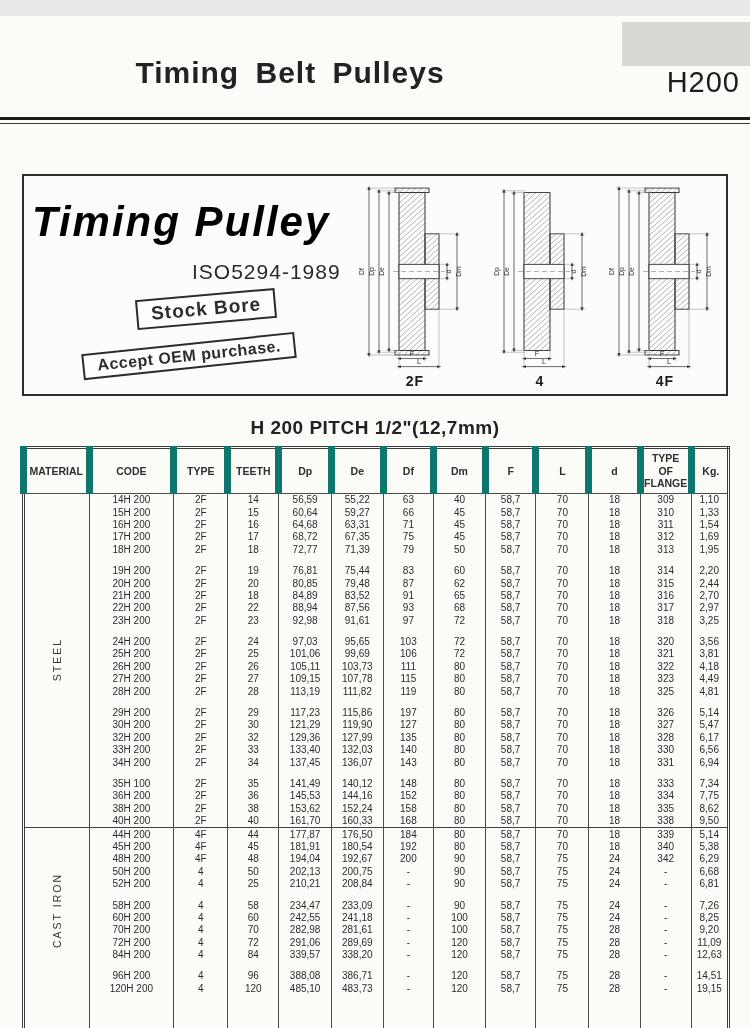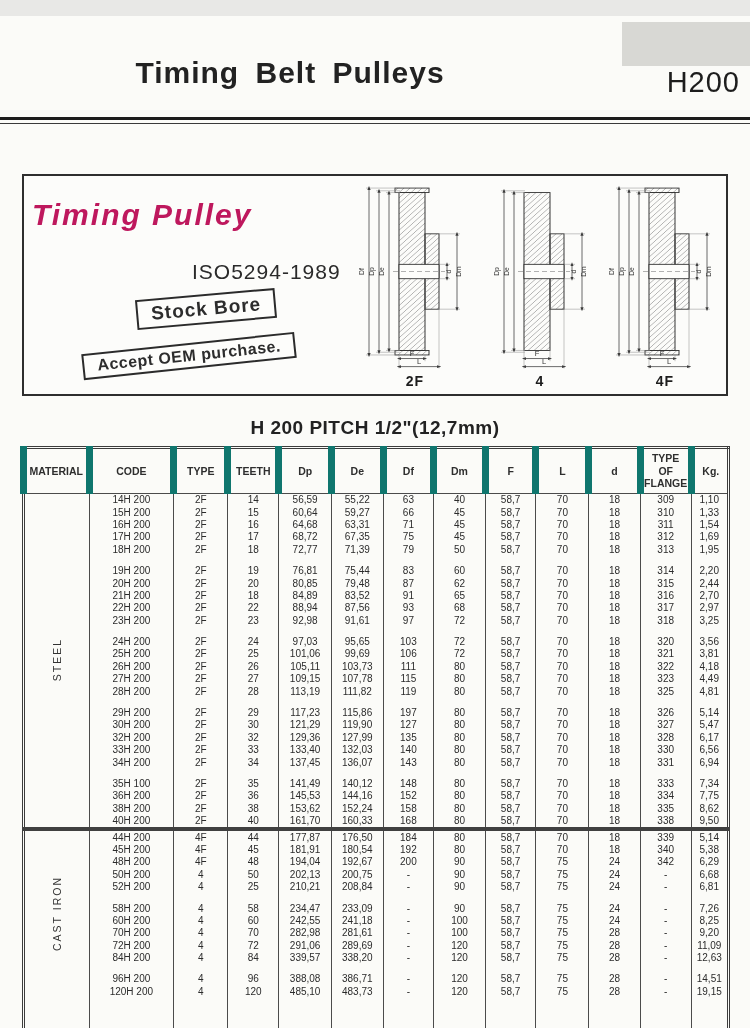--- a/index.html
+++ b/index.html
@@ -7,42 +7,42 @@
         font-family:"Liberation Sans","DejaVu Sans",sans-serif;color:#2d2d2d;margin:16px auto;}
   
   #hdr-graybox{position:absolute;top:6px;right:0;width:128px;height:44px;background:#d8d8d4;}
   #page-title{position:absolute;top:40px;left:90px;width:400px;text-align:center;
               font-size:30px;font-weight:bold;letter-spacing:1px;word-spacing:7px;color:#222;}
   #model-code{position:absolute;top:50px;right:10px;font-size:29px;font-weight:normal;color:#1d1d1d;letter-spacing:1px;}
   #rule-thick{position:absolute;top:101px;left:0;width:750px;height:3px;background:#1c1c1c;}
   #rule-thin{position:absolute;top:107px;left:0;width:750px;height:1px;background:#3a3a3a;}
   
   #promo-box{position:absolute;left:22px;top:158px;width:702px;height:218px;border:2px solid #2e2e2e;background:#fcfcfa;}
-  #promo-title{position:absolute;left:8px;top:22px;font-size:30px;font-weight:bold;font-style:italic;
-               letter-spacing:2px;color:#be185d;}
+  #promo-title{position:absolute;left:8px;top:22px;font-size:42px;font-weight:bold;font-style:italic;
+               letter-spacing:2px;color:#000000;}
   #promo-standard{position:absolute;left:168px;top:84px;font-size:21px;letter-spacing:1px;color:#2a2a2a;}
   .badge{position:absolute;border:2px solid #2b2b2b;background:#fdfdfb;padding:2px 13px;white-space:nowrap;}
   #badge-stock{left:112px;top:118px;transform:rotate(-5deg);font-size:19px;font-weight:bold;letter-spacing:1px;}
   #badge-oem{left:58px;top:167px;transform:rotate(-6deg);font-size:16px;font-weight:bold;letter-spacing:.5px;}
   #diagrams{position:absolute;left:334px;top:4px;width:364px;height:210px;display:flex;justify-content:space-between;}
   .diagram{width:114px;display:flex;flex-direction:column;align-items:center;}
   .diagram-label{font-size:14px;font-weight:bold;color:#1d1d1d;margin-top:1px;letter-spacing:1px;}
   
   #table-title{position:absolute;top:401px;left:0;width:750px;text-align:center;
                font-size:19px;font-weight:bold;letter-spacing:.5px;color:#222;}
   #spec-table{position:absolute;left:20px;top:430px;width:710px;table-layout:fixed;
               border-collapse:collapse;border:3px double #3c3c3c;}
   #spec-table th{font-weight:700;font-size:10.5px;line-height:1.2;white-space:pre-line;height:44px;
                  border-left:7px solid #0f766e;border-right:1px solid #4b4b4b;border-bottom:1px solid #4b4b4b;
                  color:#2e2e2e;padding:0;vertical-align:middle;}
   #spec-table td{font-size:10px;height:12.4px;line-height:1;padding:0;text-align:center;vertical-align:middle;
                  border-left:1px solid #4b4b4b;border-right:1px solid #4b4b4b;color:#2b2b2b;}
   #spec-table tr.gap td{height:9px;}
   #spec-table tr.filler td{height:42px;}
-  #spec-table tr.section-start td{border-top:4px solid #404040;}
+  #spec-table tr.section-start td{border-top:1px solid #404040;}
   #spec-table td.material{vertical-align:middle;}
   #spec-table td.material span{display:inline-block;writing-mode:vertical-rl;transform:rotate(180deg);
                  font-size:10.5px;letter-spacing:2px;color:#333;}
 </style>
 </head>
 <body>
 
 <div id="page">
 
   <div id="hdr-graybox"></div>

